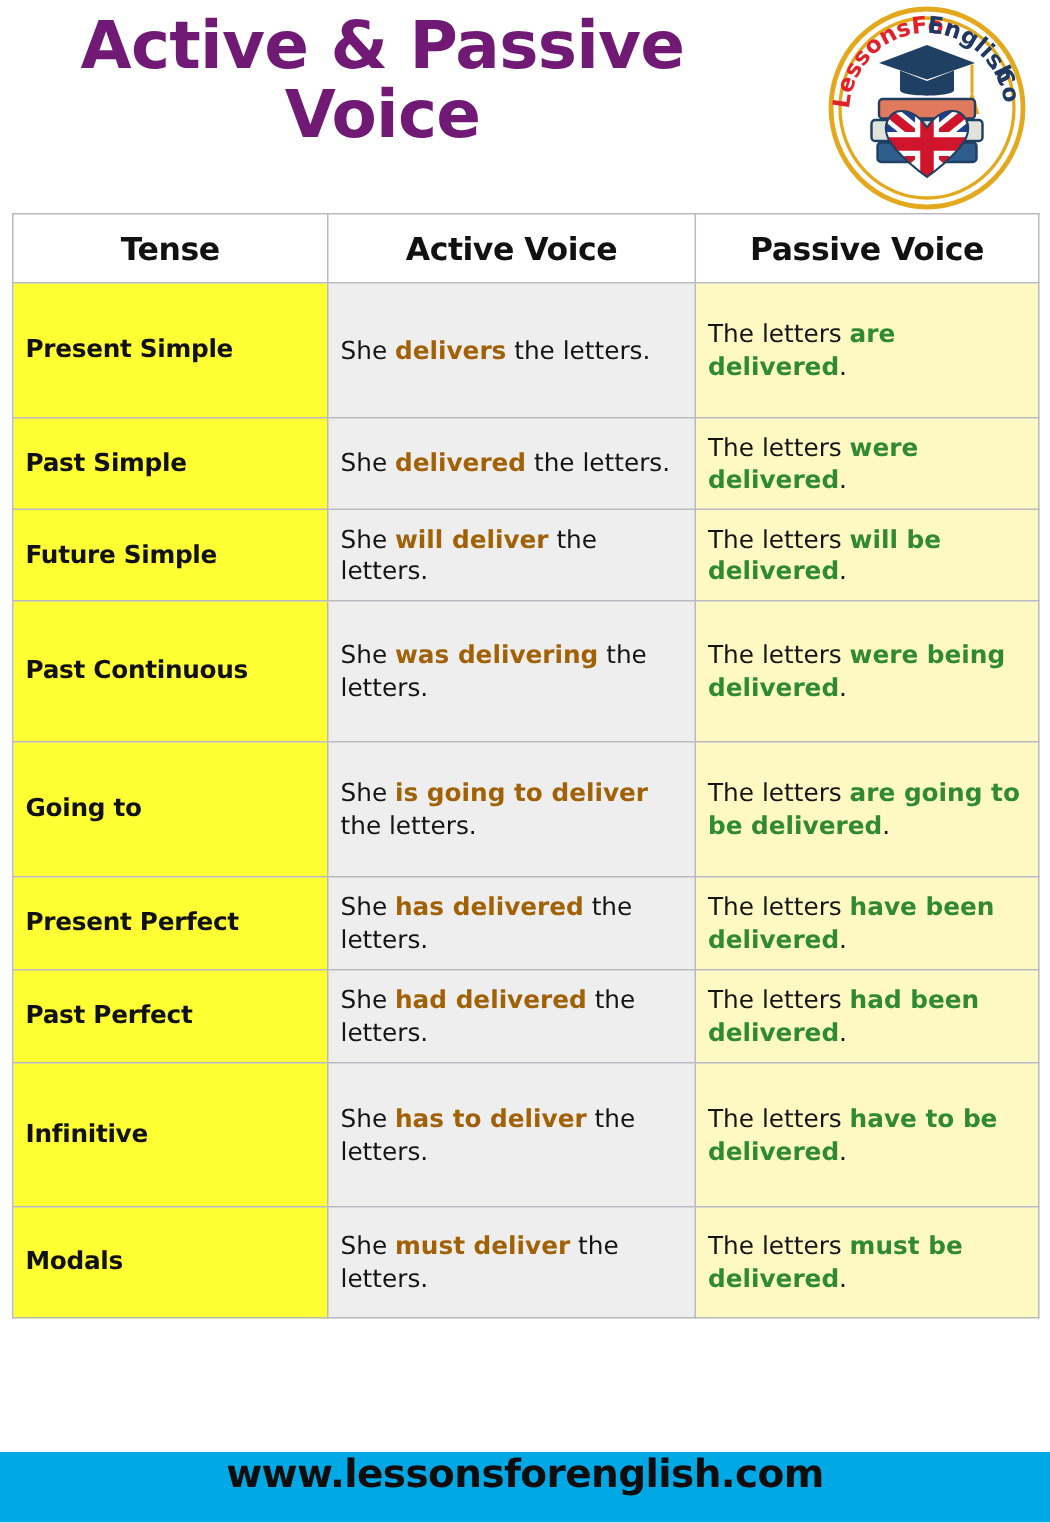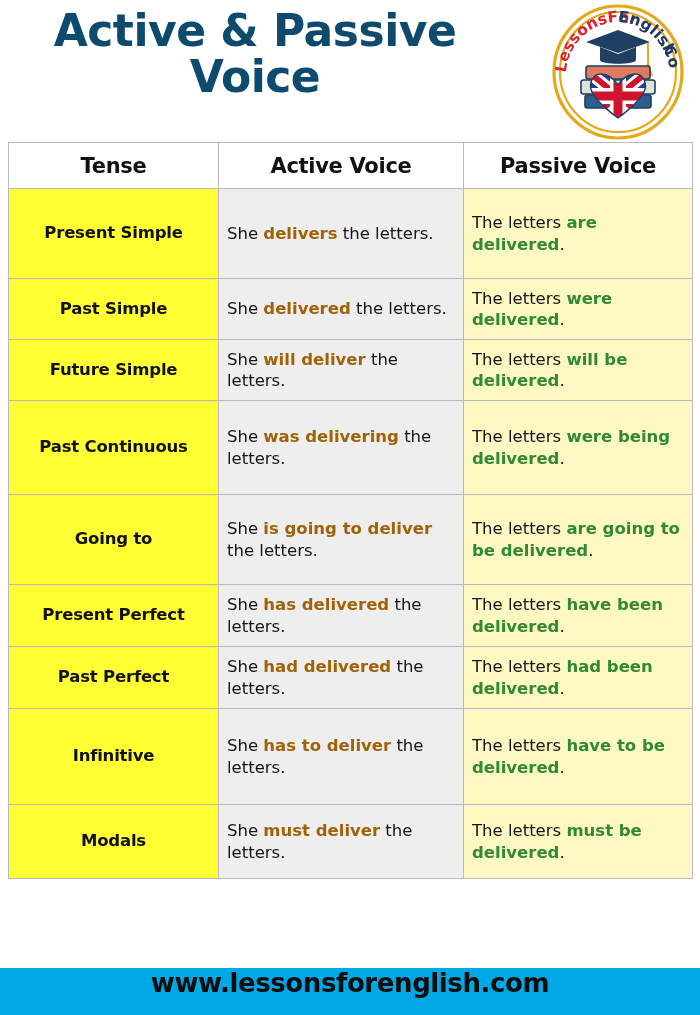--- a/index.html
+++ b/index.html
@@ -26,21 +26,21 @@
     position: absolute;
     left: 20px;
     top: 8px;
     width: 470px;
     text-align: center;
     font-family: "DejaVu Sans", sans-serif;
     font-weight: bold;
     font-size: 44px;
     line-height: 1.05;
     letter-spacing: -0.5px;
-    color: #0c4a6e;
+    color: #701a75;
   }
 
   
   .logo {
     position: absolute;
     right: 14px;
     top: 4px;
     width: 136px;
     height: 136px;
   }
@@ -85,21 +85,20 @@
 
   td.tense-cell {
     background: #ffff33;
     font-family: "DejaVu Sans", sans-serif;
     font-weight: bold;
     font-size: 16.5px;
     color: #111111;
     line-height: 1.25;
     padding-left: 10px;
     letter-spacing: -0.2px;
-    text-align: center;
   }
   td.active-cell {
     background: #eeeeee;
     font-size: 16.5px;
     color: #141414;
     line-height: 1.3;
     padding-left: 7px;
     font-family: "DejaVu Sans", sans-serif;
   }
   td.passive-cell {

